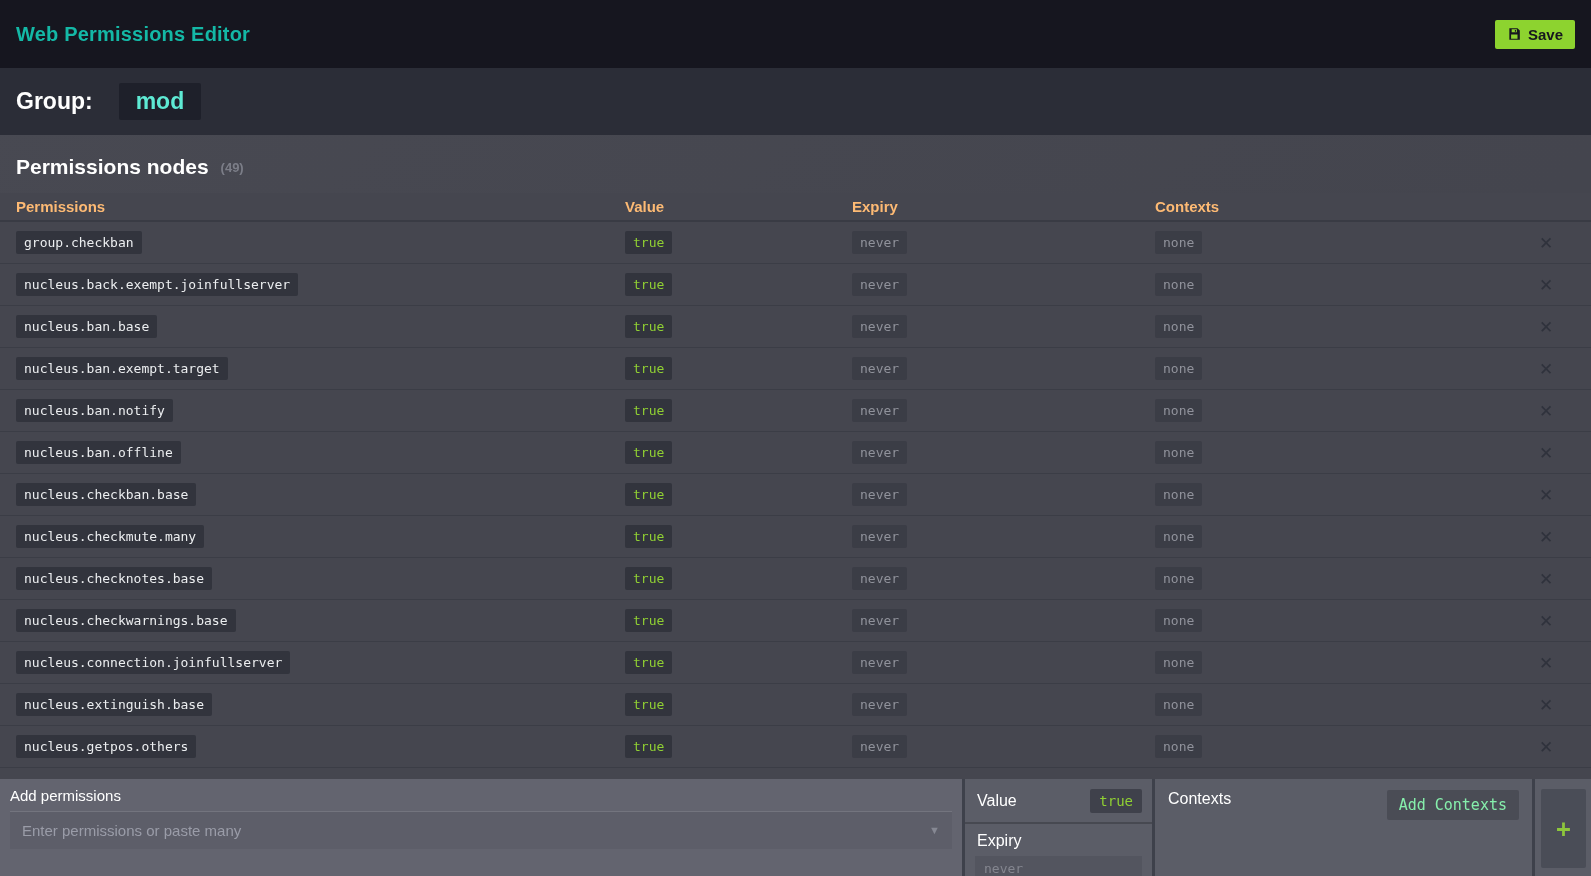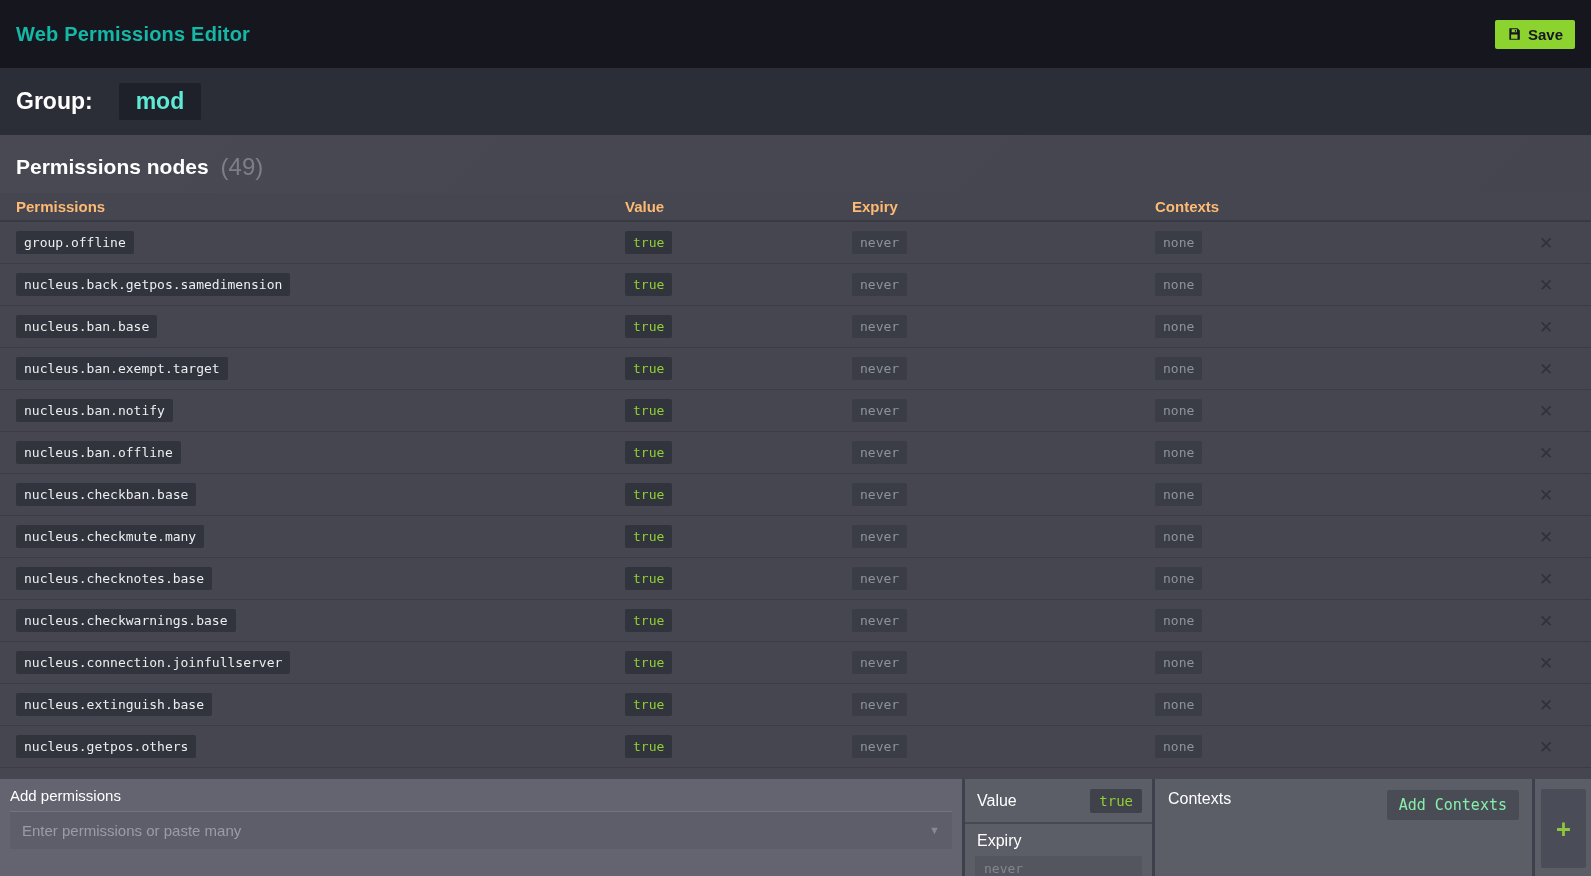--- a/index.html
+++ b/index.html
@@ -18,21 +18,21 @@
   
   .groupbar { height:67px; background:#2b2d37; display:flex; align-items:center; padding:0 16px; }
   .groupbar .glabel { color:#ffffff; font-size:23px; font-weight:bold; }
   .group-badge { margin-left:26px; background:#1e202a; color:#5eead4; font-size:23px;
                  font-weight:bold; padding:5px 17px; border-radius:2px; }
 
   
   .section-head { height:58px; display:flex; align-items:center; padding:6px 16px 0;
                   background:linear-gradient(135deg, rgba(255,255,255,0.015), rgba(0,0,0,0.015)); }
   .section-head .stitle { color:#ffffff; font-size:21px; font-weight:bold; }
-  .section-head .scount { color:#7c7e88; font-size:24px; font-weight:normal; margin-left:12px; }
+  .section-head .scount { color:#7c7e88; font-size:13px; font-weight:bold; margin-left:12px; }
 
   
   .grid-cols { display:grid; grid-template-columns:609px 227px 303px 1fr 90px; align-items:center; }
   .thead { height:29px; border-bottom:2px solid #393b44; }
   .thead .hcell { color:#fdba74; font-size:15px; font-weight:bold; padding-left:16px; }
   .rows { }
   .prow { height:42px; border-bottom:1px solid #3b3d46; }
   .cell { padding-left:16px; }
   .badge { display:inline-block; font-family:"DejaVu Sans Mono", monospace; font-size:13px;
            padding:4px 8px; border-radius:2px; white-space:nowrap; }
@@ -113,29 +113,29 @@
     <div class="hcell">Permissions</div>
     <div class="hcell">Value</div>
     <div class="hcell">Expiry</div>
     <div class="hcell">Contexts</div>
     <div class="hcell"></div>
   </div>
 
   <div class="rows">
 
       <div class="grid-cols prow">
-        <div class="cell"><span class="badge badge-perm">group.offline</span></div>
-        <div class="cell"><span class="badge badge-true">true</span></div>
-        <div class="cell"><span class="badge badge-muted">never</span></div>
-        <div class="cell"><span class="badge badge-muted">none</span></div>
-        <div class="row-del">✕</div>
-      </div>
-
-      <div class="grid-cols prow">
-        <div class="cell"><span class="badge badge-perm">nucleus.back.getpos.samedimension</span></div>
+        <div class="cell"><span class="badge badge-perm">group.checkban</span></div>
+        <div class="cell"><span class="badge badge-true">true</span></div>
+        <div class="cell"><span class="badge badge-muted">never</span></div>
+        <div class="cell"><span class="badge badge-muted">none</span></div>
+        <div class="row-del">✕</div>
+      </div>
+
+      <div class="grid-cols prow">
+        <div class="cell"><span class="badge badge-perm">nucleus.back.exempt.joinfullserver</span></div>
         <div class="cell"><span class="badge badge-true">true</span></div>
         <div class="cell"><span class="badge badge-muted">never</span></div>
         <div class="cell"><span class="badge badge-muted">none</span></div>
         <div class="row-del">✕</div>
       </div>
 
       <div class="grid-cols prow">
         <div class="cell"><span class="badge badge-perm">nucleus.ban.base</span></div>
         <div class="cell"><span class="badge badge-true">true</span></div>
         <div class="cell"><span class="badge badge-muted">never</span></div>

